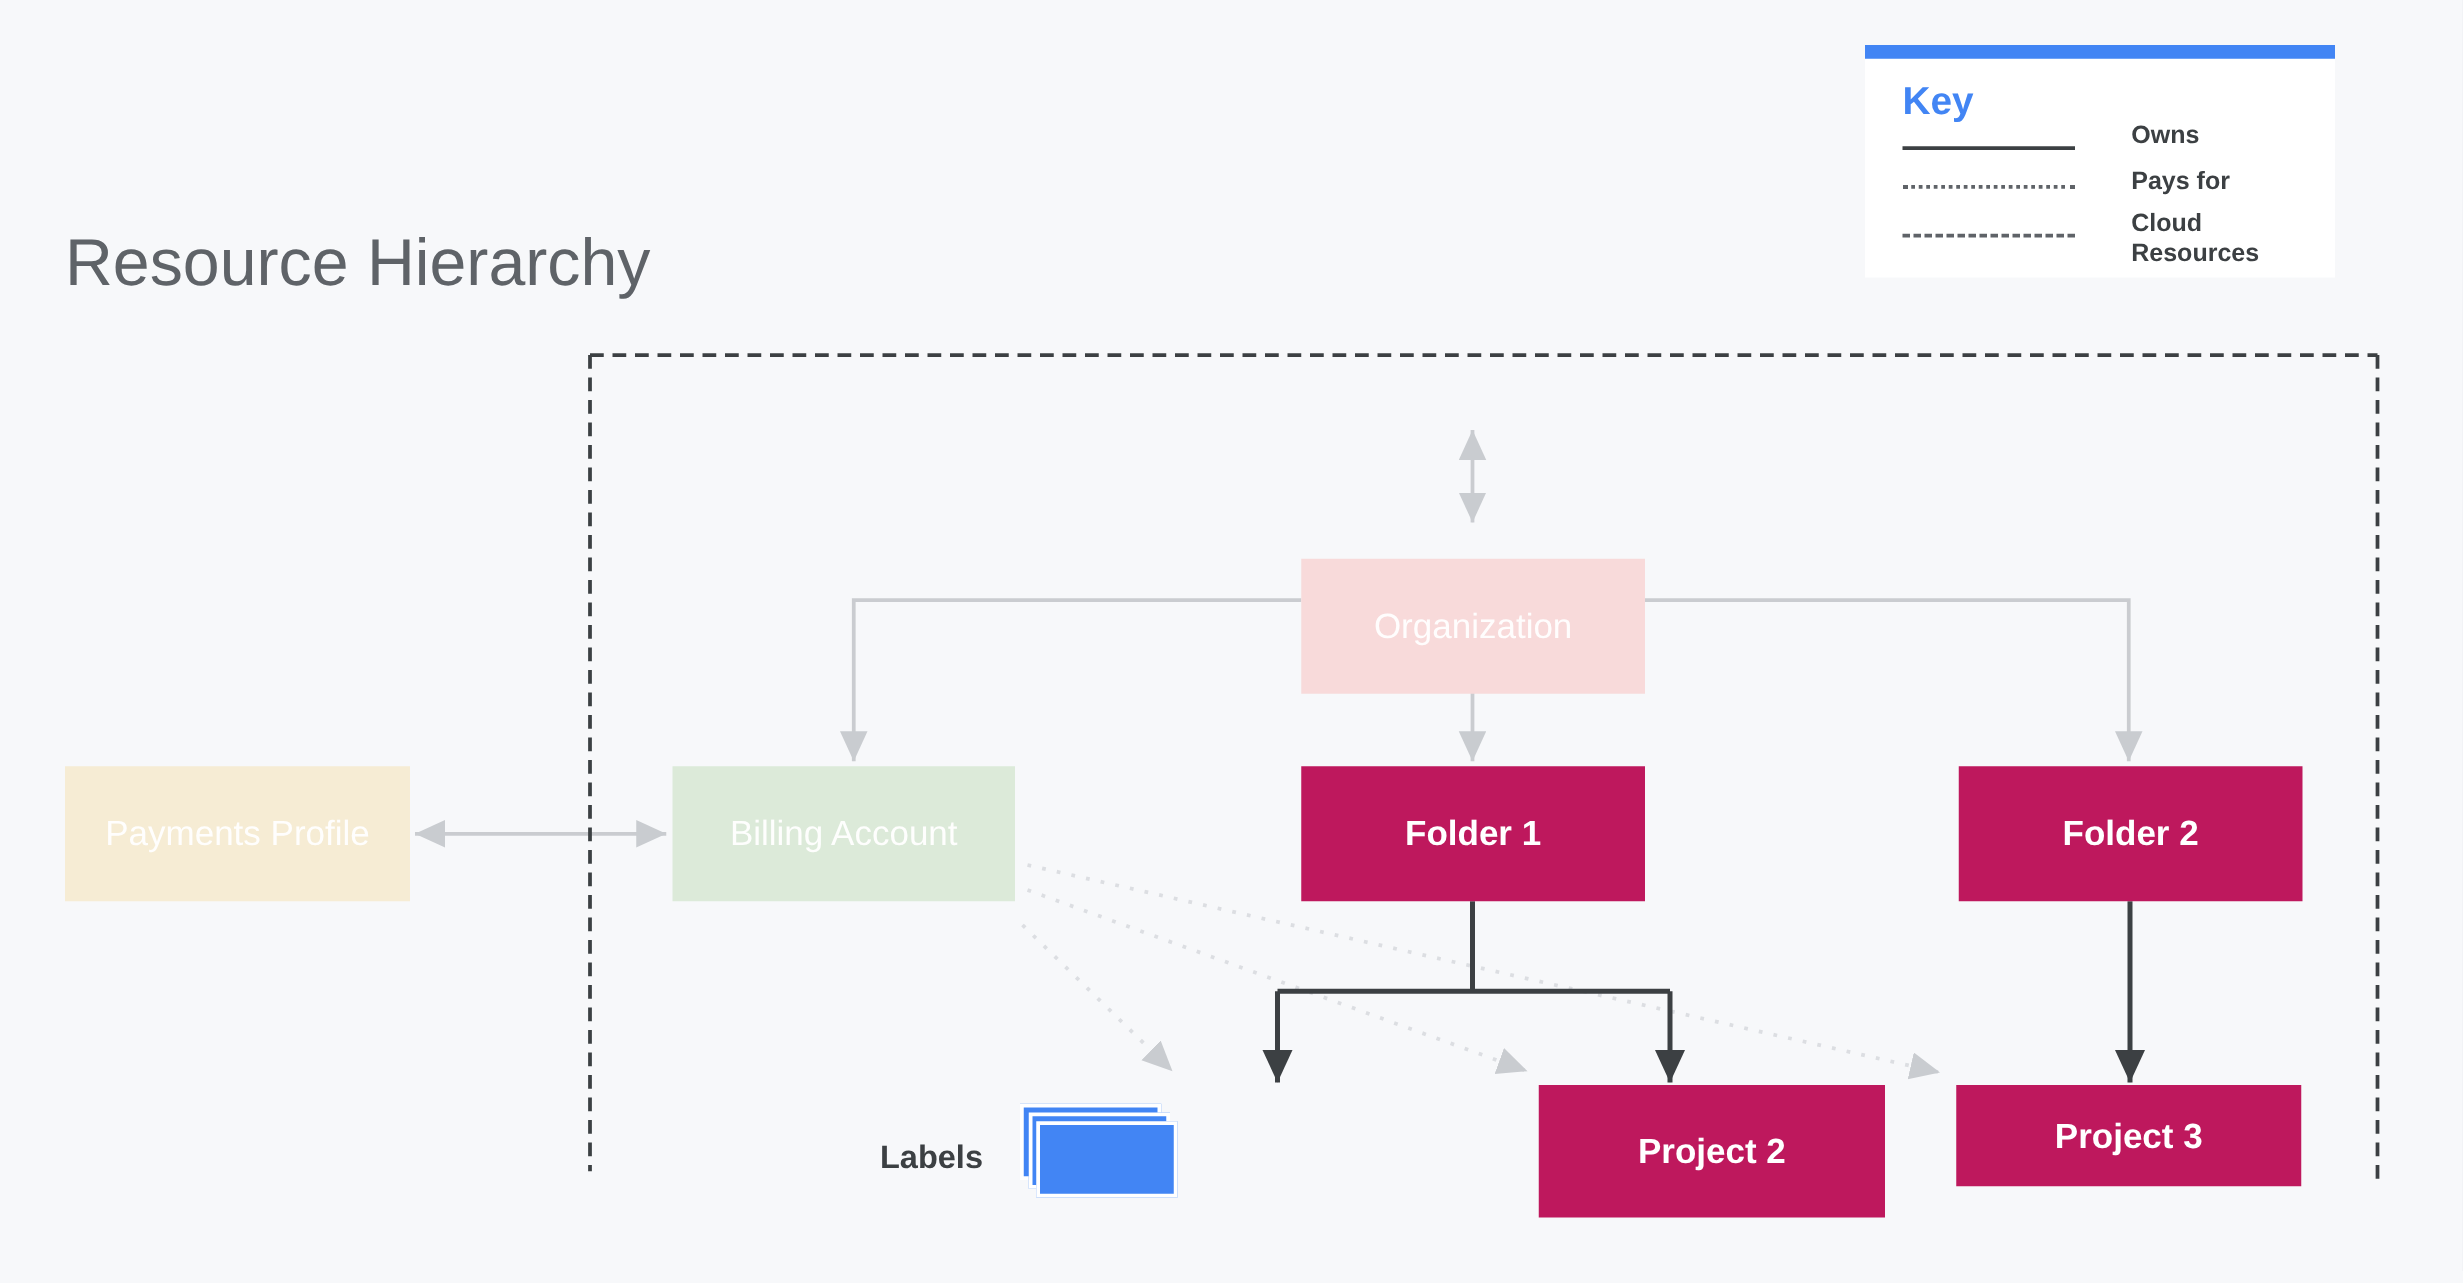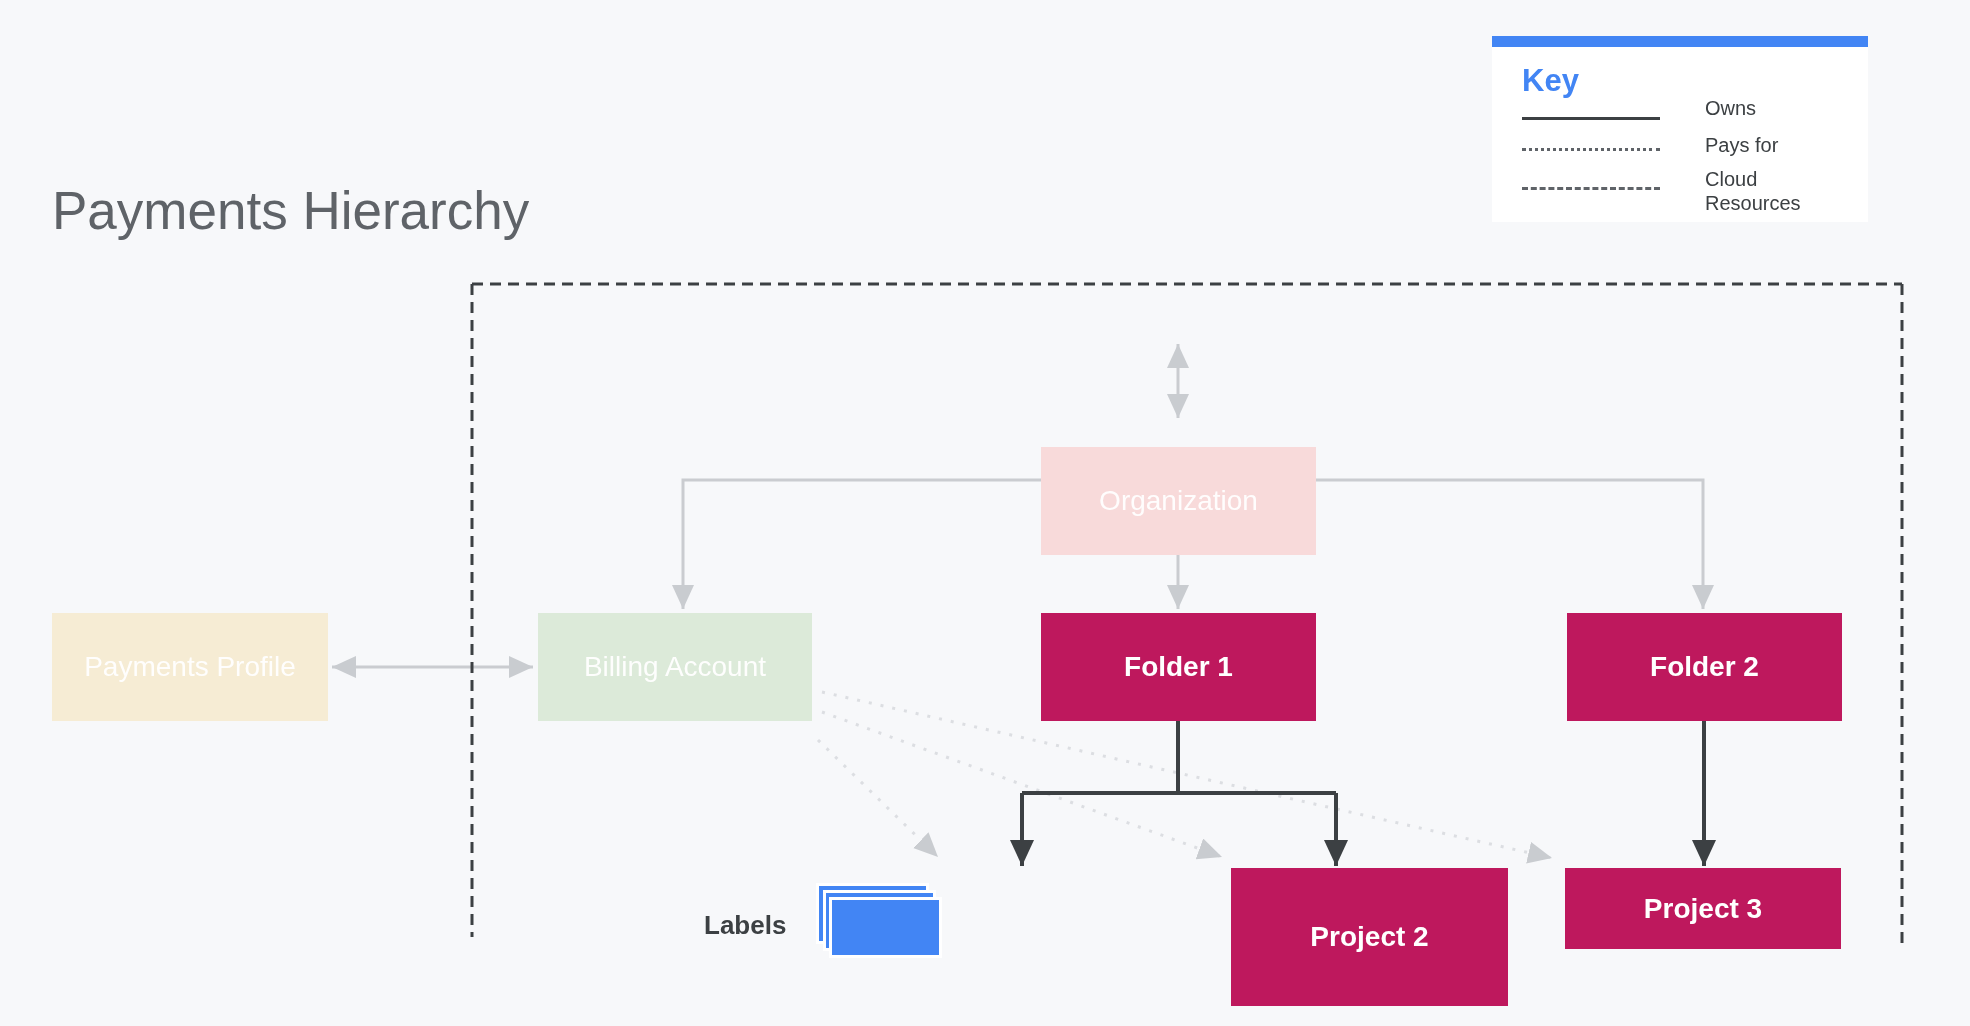--- a/index.html
+++ b/index.html
@@ -21,40 +21,40 @@
   #key-heading{
     position:absolute;left:30px;top:27px;
     font-size:31px;font-weight:700;color:#4285f4;
   }
   .key-line{position:absolute;left:30px;width:138px;height:0;}
   .key-line.solid {top:81px;border-top:3px solid #3c4043;}
   .key-line.dotted{top:112px;border-top:3px dotted #5f6368;}
   .key-line.dashed{top:151px;border-top:3px dashed #5f6368;}
   .key-label{
     position:absolute;left:213px;width:140px;
-    font-size:20px;font-weight:400;color:#3c4043;line-height:24px;
+    font-size:20px;font-weight:700;color:#3c4043;line-height:24px;
   }
   .key-label.l1{top:60px;}
   .key-label.l2{top:97px;}
   .key-label.l3{top:131px;}
   
   .node{
     position:absolute;display:flex;align-items:center;justify-content:center;
     width:275px;height:108px;font-size:28px;text-align:center;z-index:2;
   }
   .node.pale{color:rgba(255,255,255,0.95);font-weight:400;}
   .node.blue{background:#be185d;color:#ffffff;font-weight:700;}
   #node-domain      {left:1041px;top:232px;width:273px;background:#f8dada;}
   #node-organization{left:1041px;top:422px;width:275px;background:#f8dada;margin-top:25px;}
   #node-payments    {left:52px;  top:613px;width:276px;background:#f6ecd4;}
   #node-billing     {left:538px; top:613px;width:274px;background:#dcead9;}
   #node-folder1     {left:1041px;top:613px;}
   #node-folder2     {left:1567px;top:613px;}
   #node-project1    {left:896px; top:868px;width:275px;height:109px;}
-  #node-project2    {left:1231px;top:868px;width:277px;height:138px;}
+  #node-project2    {left:1231px;top:868px;width:277px;height:106px;}
   #node-project3    {left:1565px;top:868px;width:276px;height:81px;}
   
   #labels-text{
     position:absolute;left:704px;top:910px;z-index:3;
     font-size:26px;font-weight:700;color:#3c4043;
   }
   #labels-icon{position:absolute;left:816px;top:883px;width:130px;height:78px;z-index:3;}
   .tag-rect{
     position:absolute;width:107px;height:55px;
     background:#4285f4;border:3px solid #ffffff;
@@ -63,21 +63,21 @@
   .tag-rect.r2{left:7px;top:7px;}
   .tag-rect.r3{left:13px;top:14px;}
   
   #connectors{position:absolute;left:0;top:0;z-index:1;}
 </style>
 </head>
 <body>
 
 <div id="stage">
 
-  <div id="page-title">Payments Hierarchy</div>
+  <div id="page-title">Resource Hierarchy</div>
 
   <div id="key-box">
     <div id="key-topbar"></div>
     <div id="key-heading">Key</div>
     <div class="key-line solid"></div>
     <div class="key-line dotted"></div>
     <div class="key-line dashed"></div>
     <div class="key-label l1">Owns</div>
     <div class="key-label l2">Pays for</div>
     <div class="key-label l3">Cloud Resources</div>

